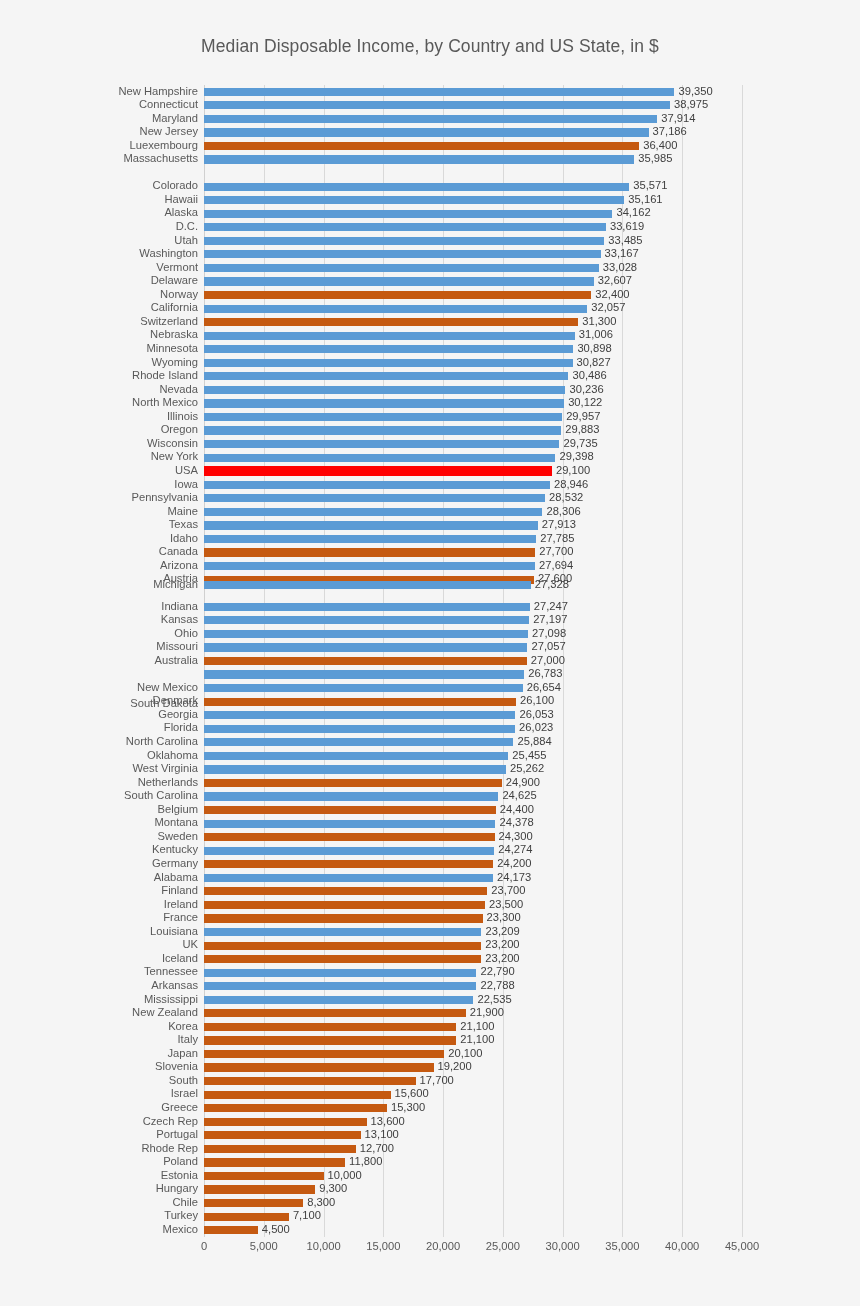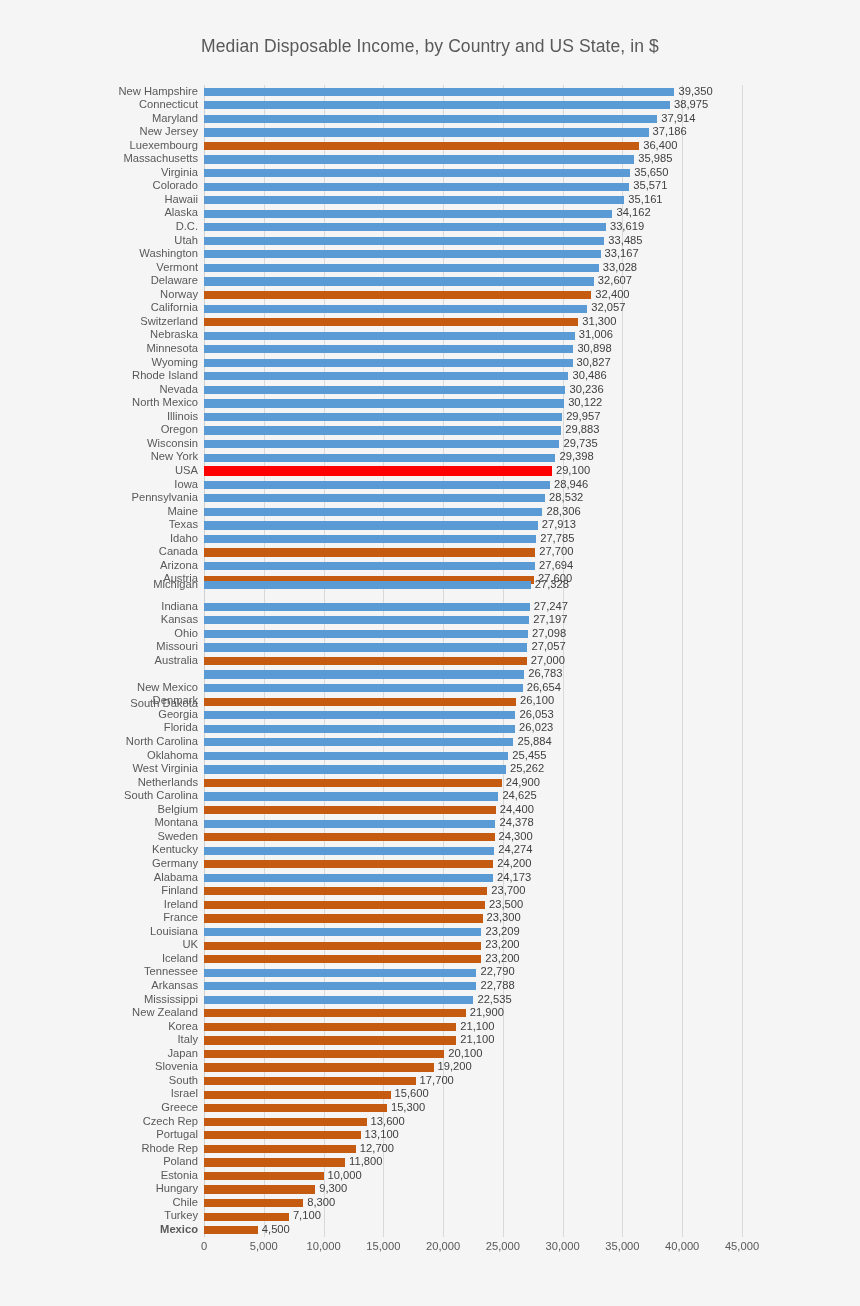--- a/index.html
+++ b/index.html
@@ -148,25 +148,20 @@
         <div class="row" style="top: 54.2118px; height: 13.5529px;">
           <div class="row-label" style="line-height: 13.5529px;">Luexembourg</div>
           <div class="bar" style="width: 435.182px; background: rgb(197, 90, 17); height: 8.2px; top: 2.67647px;"></div>
           <div class="row-value" style="line-height: 13.5529px; left: 435.182px;">36,400</div>
         </div>
         <div class="row" style="top: 67.7647px; height: 13.5529px;">
           <div class="row-label" style="line-height: 13.5529px;">Massachusetts</div>
           <div class="bar" style="width: 430.221px; background: rgb(91, 155, 213); height: 8.2px; top: 2.67647px;"></div>
           <div class="row-value" style="line-height: 13.5529px; left: 430.221px;">35,985</div>
         </div>
-        <div class="row" style="top: 81.3176px; height: 13.5529px;">
-          <div class="row-label" style="line-height: 13.5529px;">Virginia</div>
-          <div class="bar" style="width: 426.216px; background: rgb(91, 155, 213); height: 8.2px; top: 2.67647px;"></div>
-          <div class="row-value" style="line-height: 13.5529px; left: 426.216px;">35,650</div>
-        </div>
         <div class="row" style="top: 94.8706px; height: 13.5529px;">
           <div class="row-label" style="line-height: 13.5529px;">Colorado</div>
           <div class="bar" style="width: 425.271px; background: rgb(91, 155, 213); height: 8.2px; top: 2.67647px;"></div>
           <div class="row-value" style="line-height: 13.5529px; left: 425.271px;">35,571</div>
         </div>
         <div class="row" style="top: 108.424px; height: 13.5529px;">
           <div class="row-label" style="line-height: 13.5529px;">Hawaii</div>
           <div class="bar" style="width: 420.369px; background: rgb(91, 155, 213); height: 8.2px; top: 2.67647px;"></div>
           <div class="row-value" style="line-height: 13.5529px; left: 420.369px;">35,161</div>
         </div>
@@ -539,21 +534,21 @@
           <div class="row-label" style="line-height: 13.5529px;">Chile</div>
           <div class="bar" style="width: 99.2311px; background: rgb(197, 90, 17); height: 8.2px; top: 2.67647px;"></div>
           <div class="row-value" style="line-height: 13.5529px; left: 99.2311px;">8,300</div>
         </div>
         <div class="row" style="top: 1124.89px; height: 13.5529px;">
           <div class="row-label" style="line-height: 13.5529px;">Turkey</div>
           <div class="bar" style="width: 84.8844px; background: rgb(197, 90, 17); height: 8.2px; top: 2.67647px;"></div>
           <div class="row-value" style="line-height: 13.5529px; left: 84.8844px;">7,100</div>
         </div>
         <div class="row" style="top: 1138.45px; height: 13.5529px;">
-          <div class="row-label" style="line-height: 13.5529px; font-weight: bold;">Mexico</div>
+          <div class="row-label" style="line-height: 13.5529px;">Mexico</div>
           <div class="bar" style="width: 53.8px; background: rgb(197, 90, 17); height: 8.2px; top: 2.67647px;"></div>
           <div class="row-value" style="line-height: 13.5529px; left: 53.8px;">4,500</div>
         </div>
       </div>
   </div>
 
   <div id="xaxis">
       <div class="xtick" style="left: 0px;">0</div>
       <div class="xtick" style="left: 59.7778px;">5,000</div>
       <div class="xtick" style="left: 119.556px;">10,000</div>

